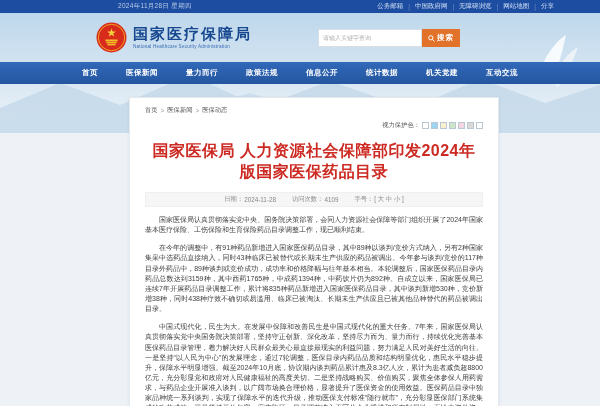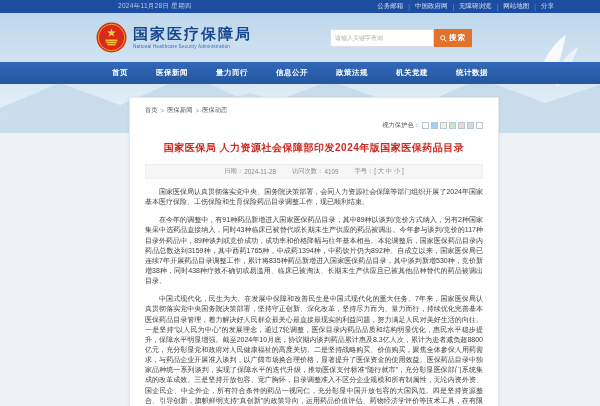--- a/index.html
+++ b/index.html
@@ -15,40 +15,40 @@
 
   
   #sky { position:absolute; top:13px; left:0; width:600px; height:120px; background:linear-gradient(#bed7eb 0%, #d8e7f3 55%, #eef3f8 100%); overflow:hidden; }
   #sky svg { position:absolute; bottom:0; left:0; }
 
   
   #header { position:relative; z-index:2; height:49px; }
   .logo-wrap { position:absolute; left:96px; top:9px; display:flex; align-items:center; gap:6px; }
   .site-name { font-size:15px; font-weight:bold; color:#17478f; letter-spacing:2px; line-height:1.1; }
   .site-name-en { font-size:4.6px; color:#3a6cb5; letter-spacing:.2px; margin-top:2px; }
-  .search-wrap { position:absolute; right:128px; top:16px; display:flex; height:18px; }
+  .search-wrap { position:absolute; right:140px; top:16px; display:flex; height:18px; }
   .search-input { width:104px; height:18px; border:1px solid #d8dee5; background:#fff; font-size:6px; color:#555; padding:0 4px; outline:none; }
   .search-input::placeholder { color:#b0b0b0; }
   .search-btn { width:38px; height:18px; background:#e2712a; color:#fff; border:none; font-size:7.5px; font-weight:bold; display:flex; align-items:center; justify-content:center; gap:2px; cursor:pointer; letter-spacing:1px; }
 
   
   #nav { position:relative; z-index:2; height:22px; background:linear-gradient(#3168b9, #24569f); display:flex; justify-content:center; align-items:center; }
   .nav-item { color:#fff; font-size:7.5px; font-weight:bold; padding:0 14px; line-height:22px; cursor:pointer; text-decoration:none; letter-spacing:.5px; }
 
   
   #content { position:relative; z-index:2; margin:13px 0 0 129px; width:370px; min-height:358px; background:#fff; border:1px solid #e6e9ec; box-shadow:0 1px 3px rgba(60,90,130,.12); padding:8px 15px 14px; }
 
   .breadcrumb { display:flex; align-items:center; gap:3px; font-size:6.3px; color:#666; }
   .crumb { color:#555; cursor:pointer; text-decoration:none; }
   .crumb-sep { color:#999; }
 
   .eye-row { margin-top:6px; display:flex; justify-content:flex-end; align-items:center; gap:2px; font-size:6.3px; color:#555; }
   .swatch { width:7px; height:7px; border:1px solid #b9c7d2; display:inline-block; cursor:pointer; }
 
-  .article-title { margin:11px 0 9px; text-align:center; font-size:10px; font-weight:bold; color:#cc2a22; letter-spacing:.5px; }
+  .article-title { margin:11px 0 9px; text-align:center; font-size:16px; font-weight:bold; color:#cc2a22; letter-spacing:.5px; }
 
   .meta-bar { background:#f6f6f6; border:1px solid #efefef; height:15px; display:flex; justify-content:center; align-items:center; gap:16px; font-size:6.3px; color:#888; }
   .meta-seg { display:flex; align-items:center; gap:1px; }
   .fontsize-opts { cursor:pointer; color:#888; }
 
   .article-body p { font-size:7px; line-height:1.45; color:#404040; text-align:justify; text-indent:2em; margin-top:8px; }
 </style>
 </head>
 <body>
 
@@ -102,24 +102,25 @@
         </svg>
         <span>搜索</span>
       </button>
     </div>
   </div>
 
   <div id="nav">
     <a class="nav-item">首页</a>
     <a class="nav-item">医保新闻</a>
     <a class="nav-item">量力而行</a>
+    <a class="nav-item">政策法规</a>
     <a class="nav-item">信息公开</a>
-    <a class="nav-item">政策法规</a>
+    <a class="nav-item">统计数据</a>
     <a class="nav-item">机关党建</a>
-    <a class="nav-item">统计数据</a>
+    <a class="nav-item">互动交流</a>
   </div>
 
   <div id="content">
 
     <div class="breadcrumb">
       <a class="crumb">首页</a>
       <span class="crumb-sep">&gt;</span>
       <a class="crumb">医保新闻</a>
       <span class="crumb-sep">&gt;</span>
       <a class="crumb">医保动态</a>

